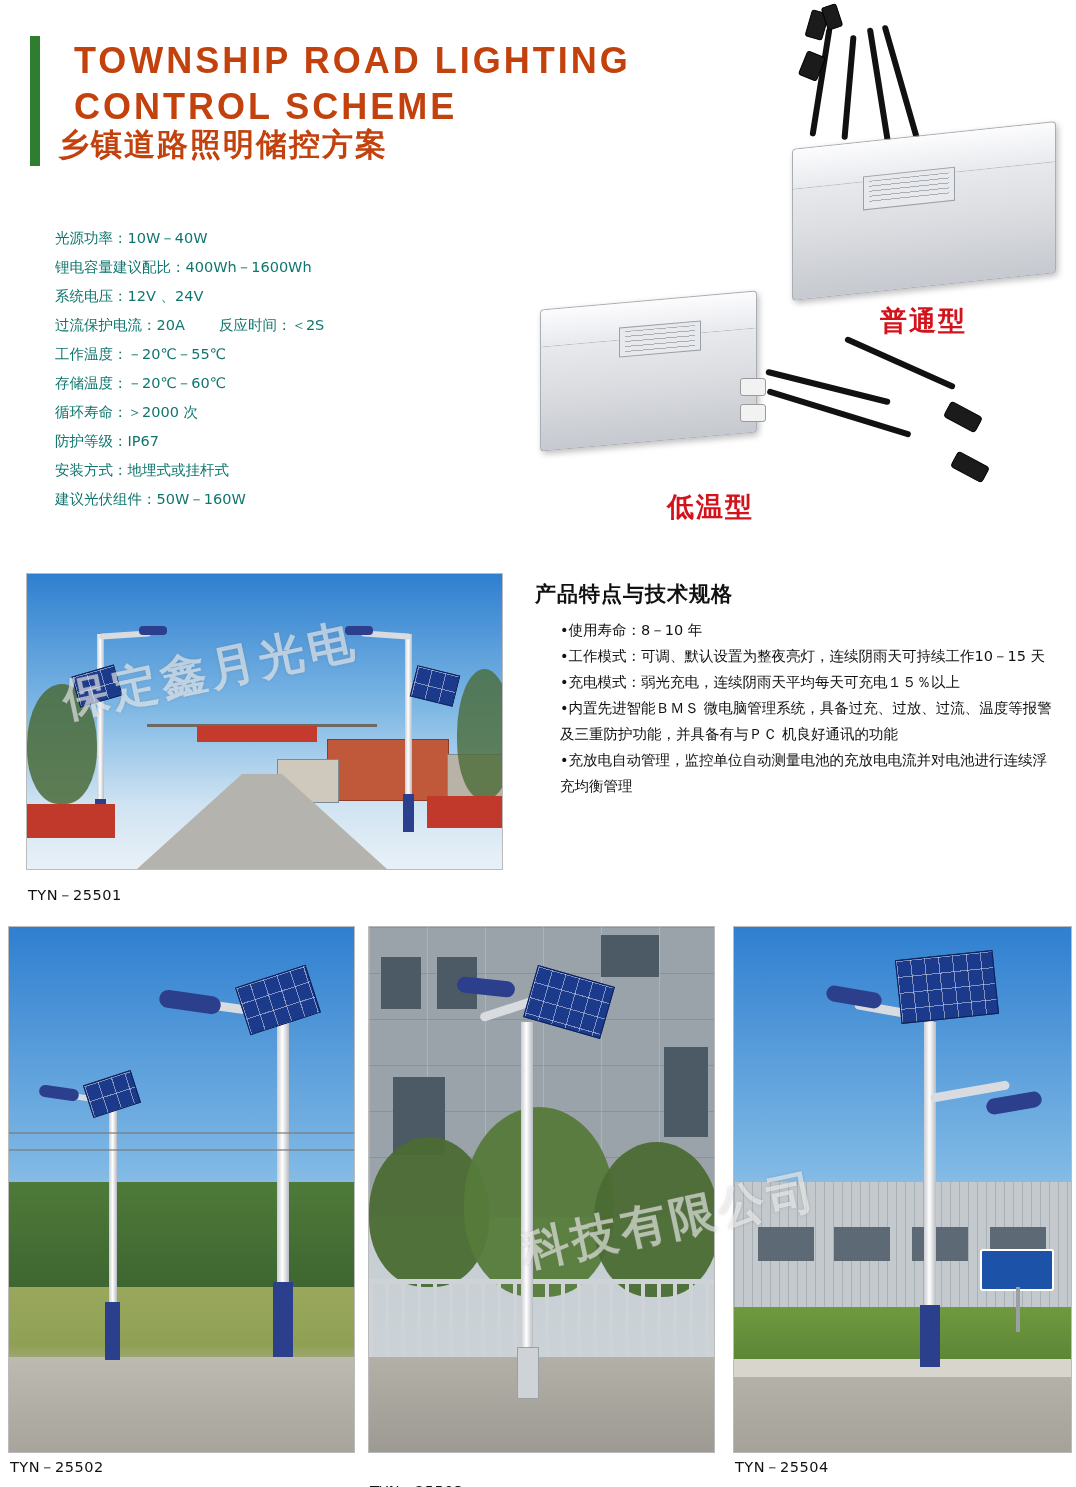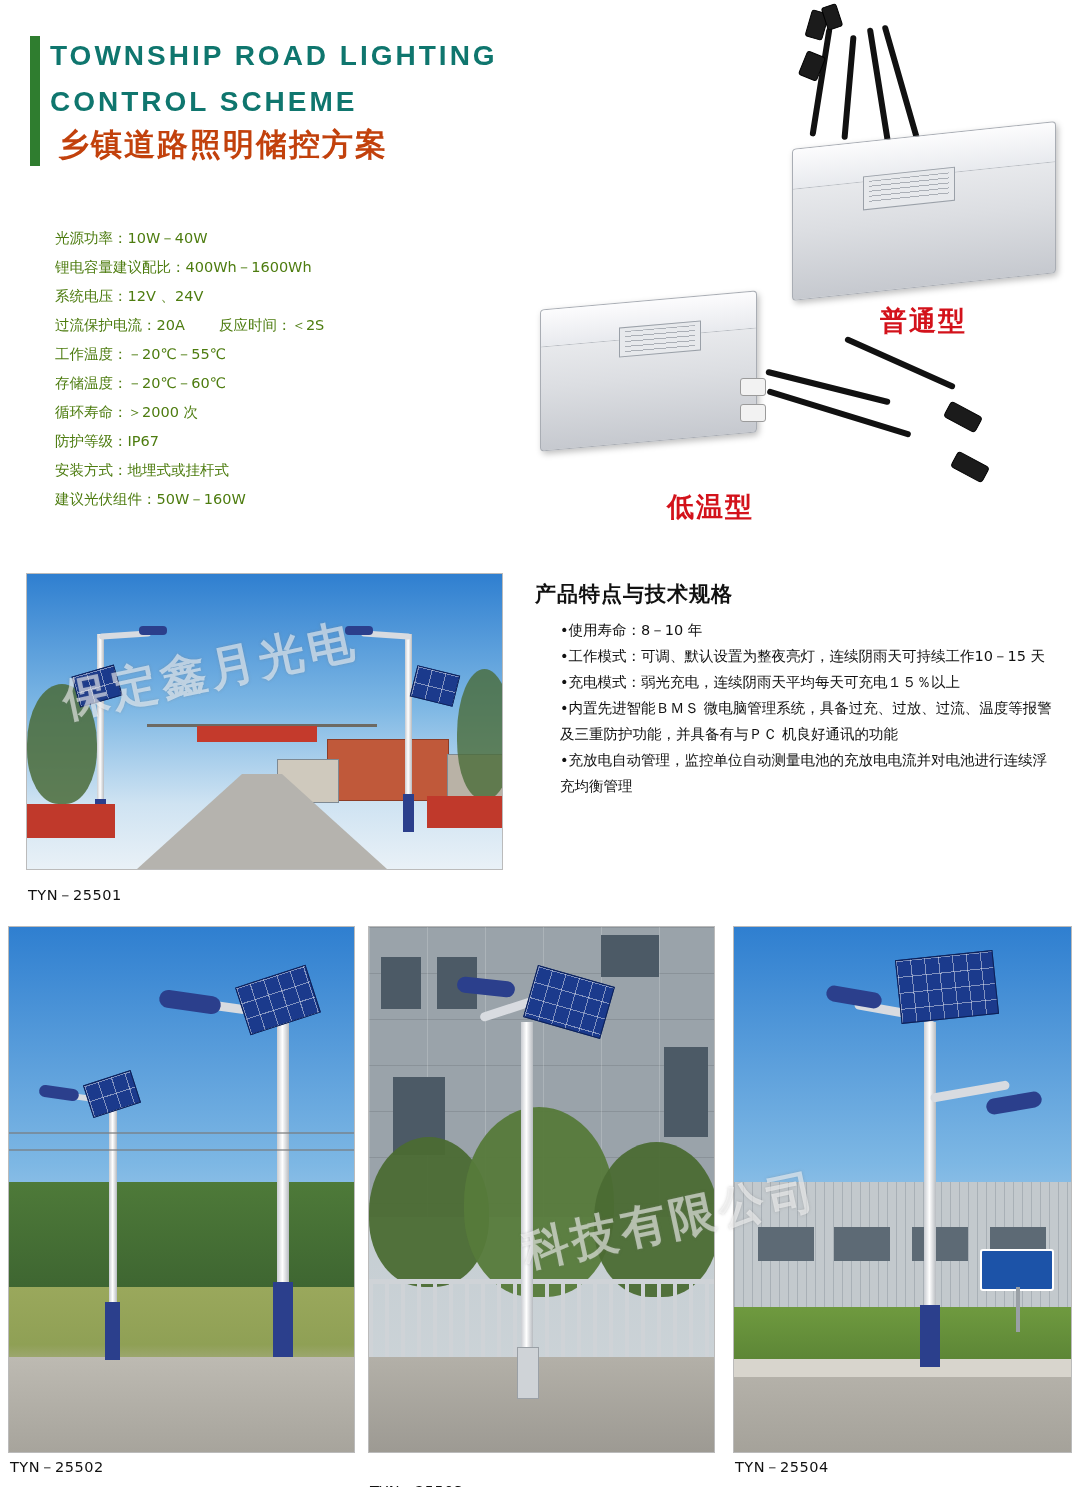--- a/index.html
+++ b/index.html
@@ -13,38 +13,38 @@
   }
   
   .header{
     position:absolute;left:0;top:0;width:1076px;height:190px;
   }
   .title-bar{
     position:absolute;left:30px;top:36px;width:10px;height:130px;
     background:#2f7d2f;
   }
   .title-en1,.title-en2{
-    position:absolute;left:50px;
-    font-size:28px;font-weight:bold;letter-spacing:3px;
-    color:#0f766e;
+    position:absolute;left:74px;
+    font-size:36px;font-weight:bold;letter-spacing:3px;
+    color:#c2410c;
     font-family:"Liberation Sans", sans-serif;
   }
   .title-en1{top:40px;}
   .title-en2{top:86px;}
   .title-cn{
     position:absolute;left:58px;top:124px;
     font-size:31px;font-weight:bold;letter-spacing:2px;
     color:#c2410c;
     font-family:"DejaVu Sans", sans-serif;
   }
   
   .spec-list{
     position:absolute;left:55px;top:224px;width:470px;
     font-family:"DejaVu Sans", sans-serif;
-    font-size:14.5px;color:#4d7c0f;
+    font-size:14.5px;color:#0f766e;
     line-height:29px;
   }
   .spec-row{white-space:nowrap;}
   .spec-row .c2{display:inline-block;margin-left:34px;}
   
   .prod-top{
     position:absolute;left:780px;top:5px;width:290px;height:300px;
   }
   .prod-bottom{
     position:absolute;left:540px;top:300px;width:460px;height:240px;

